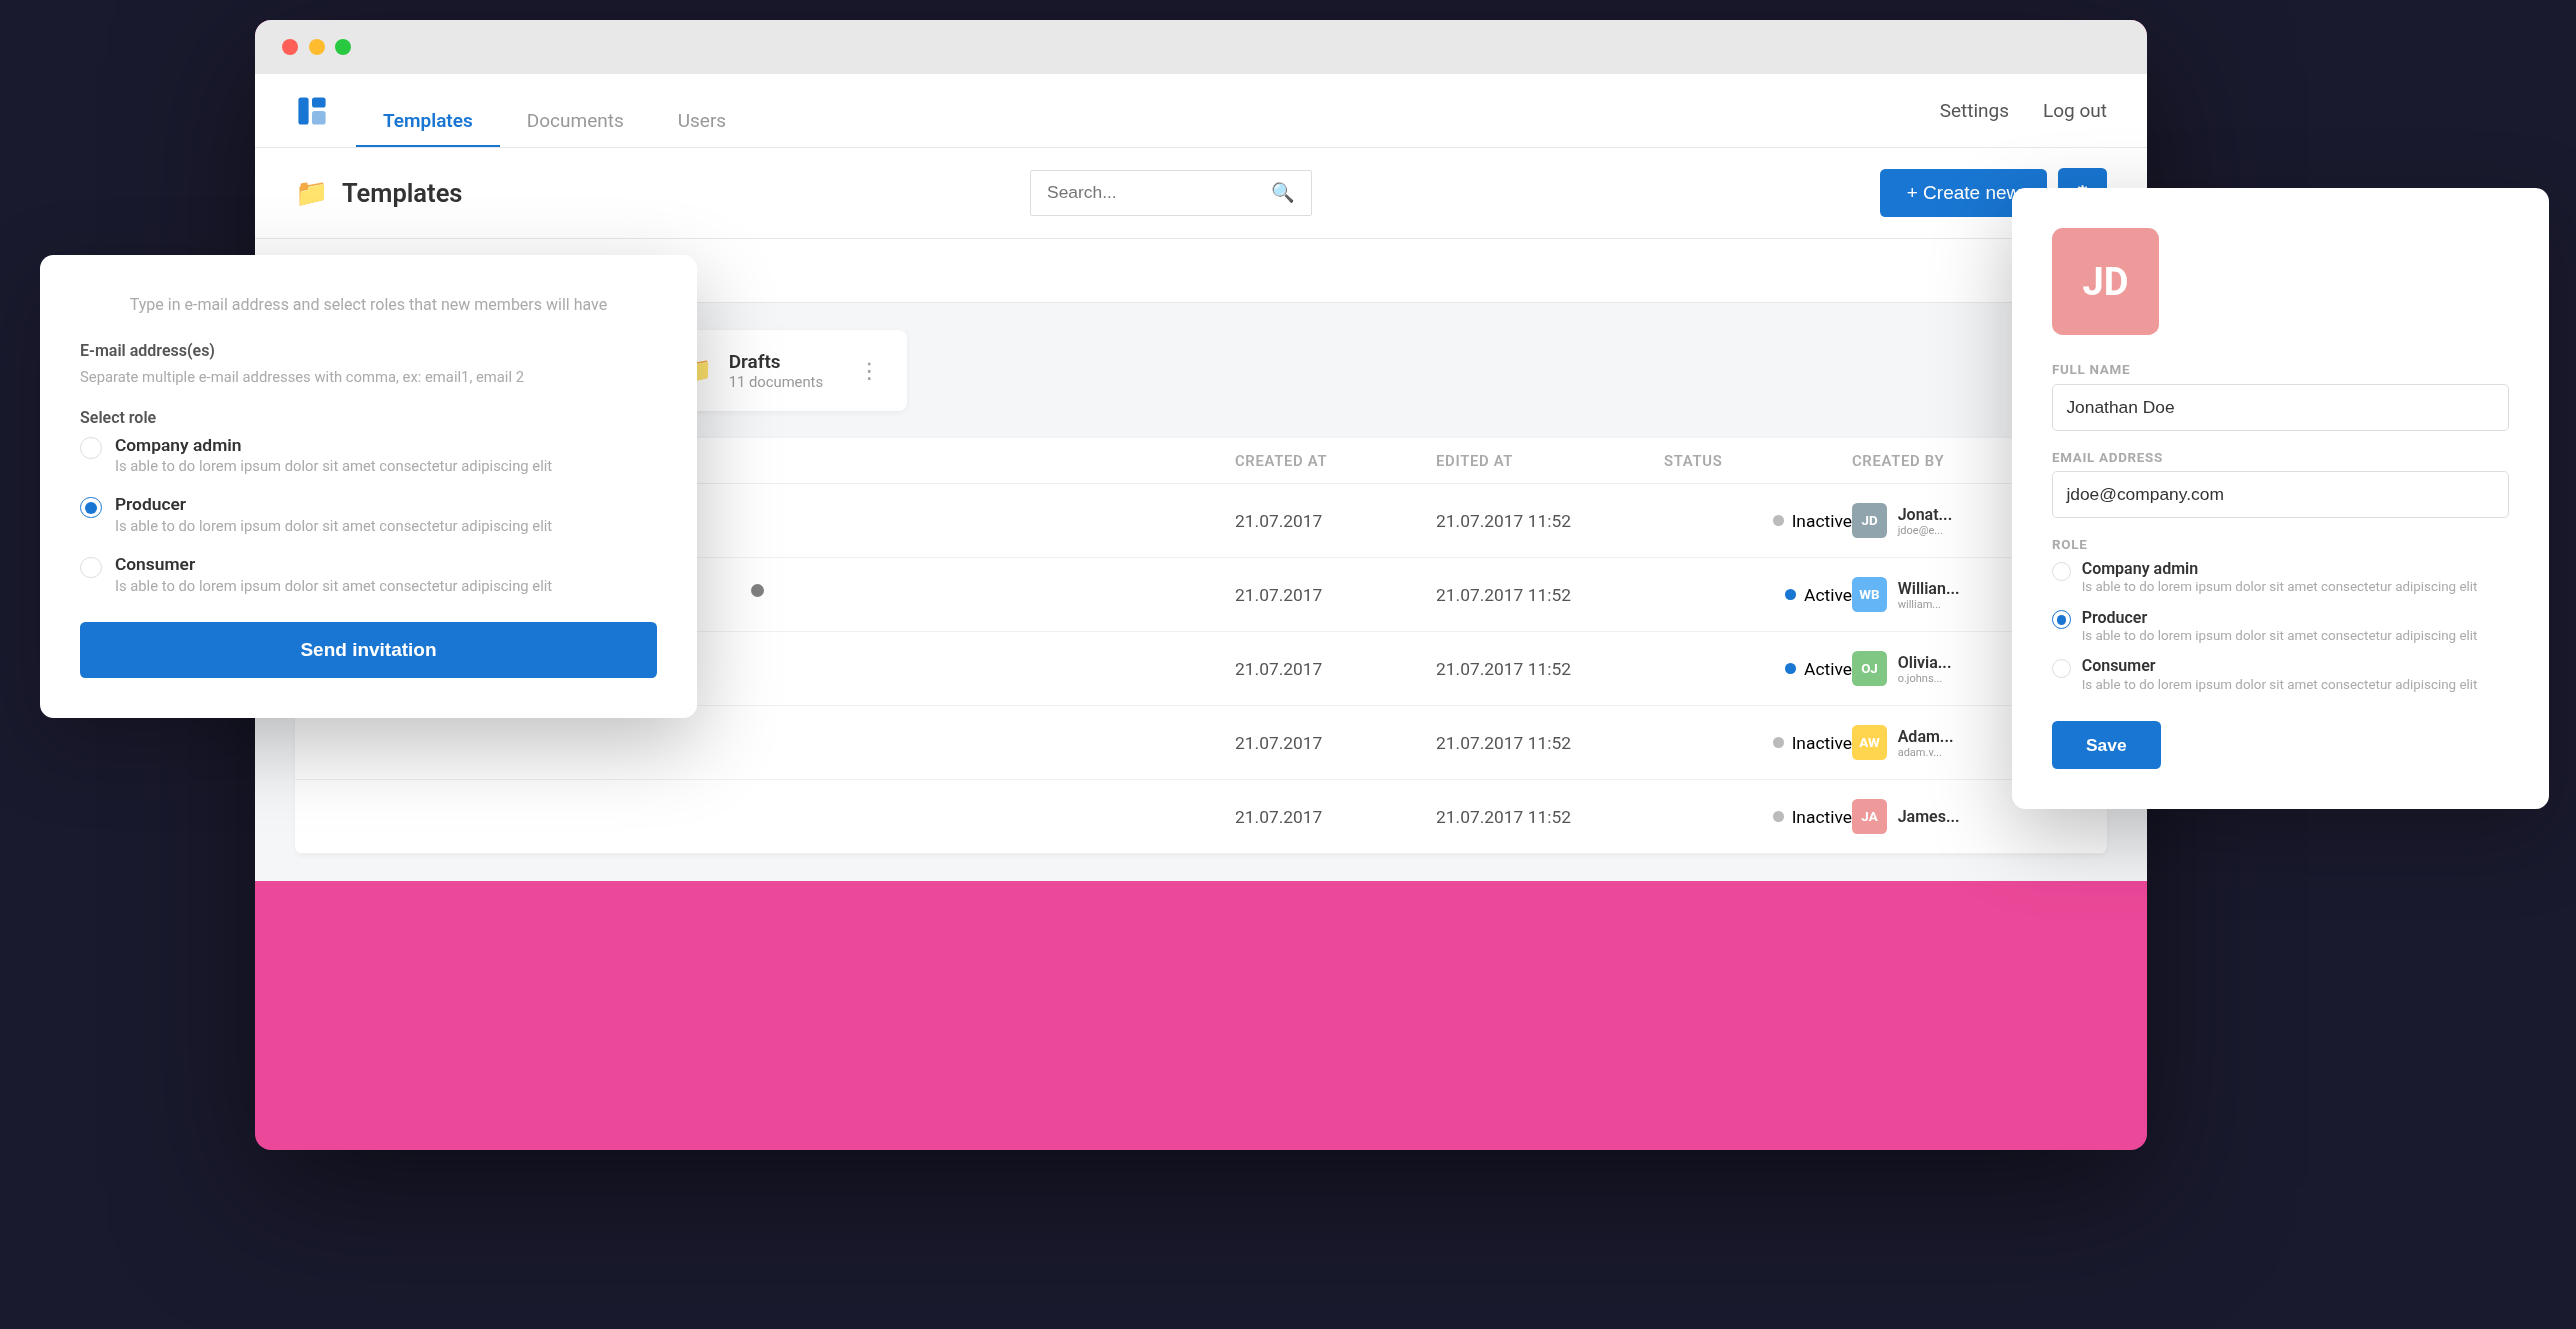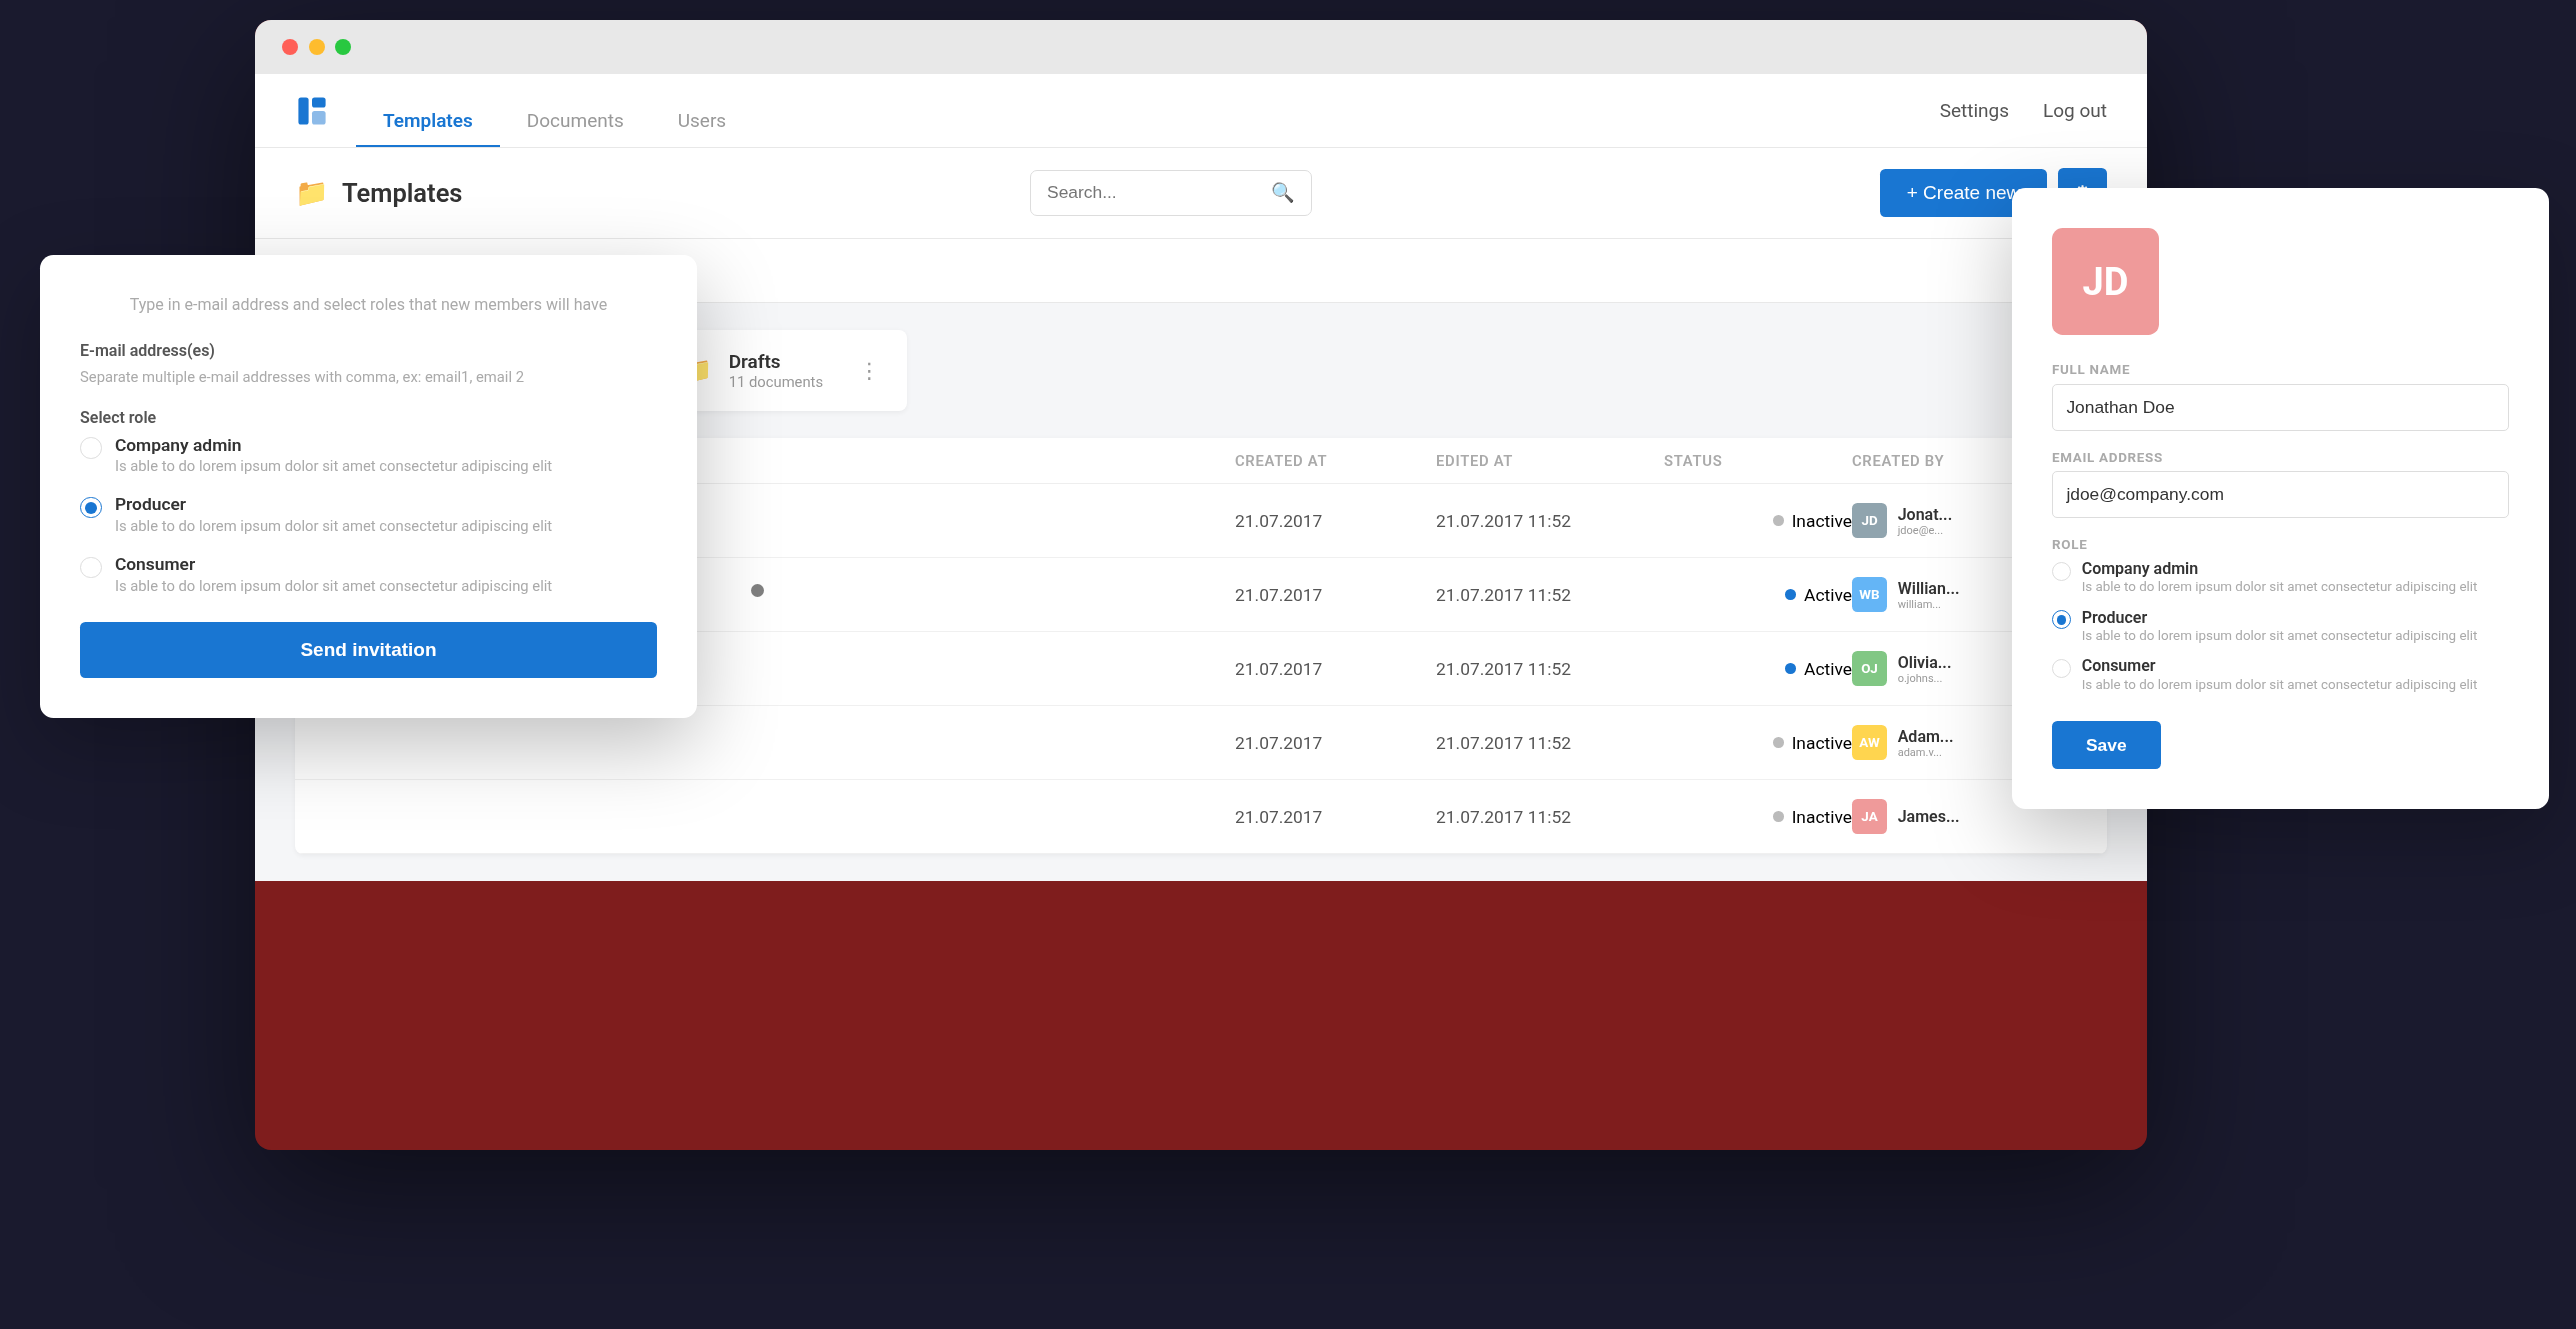--- a/index.html
+++ b/index.html
@@ -12,21 +12,21 @@
       position: relative;
     }
 
     
     .browser-window {
       position: absolute;
       top: 20px;
       left: 255px;
       width: 1892px;
       height: 1130px;
-      background: #7f1d1d;
+      background: #ec4899;
       border-radius: 16px;
       box-shadow: 0 40px 134px rgba(0,0,0,0.5);
       overflow: hidden;
     }
 
     .browser-titlebar {
       background: #e8e8e8;
       height: 54px;
       display: flex;
       align-items: center;
@@ -124,21 +124,21 @@
     .page-title {
       font-size: 25.5px;
       font-weight: 600;
       color: #333;
     }
 
     .search-bar {
       display: flex;
       align-items: center;
       border: 0.7px solid #ddd;
-      border-radius: 7px;
+      border-radius: 2px;
       padding: 10.7px 16px;
       width: 282px;
       background: #fff;
     }
 
     .search-input {
       border: none;
       outline: none;
       font-size: 17.4px;
       color: #999;

